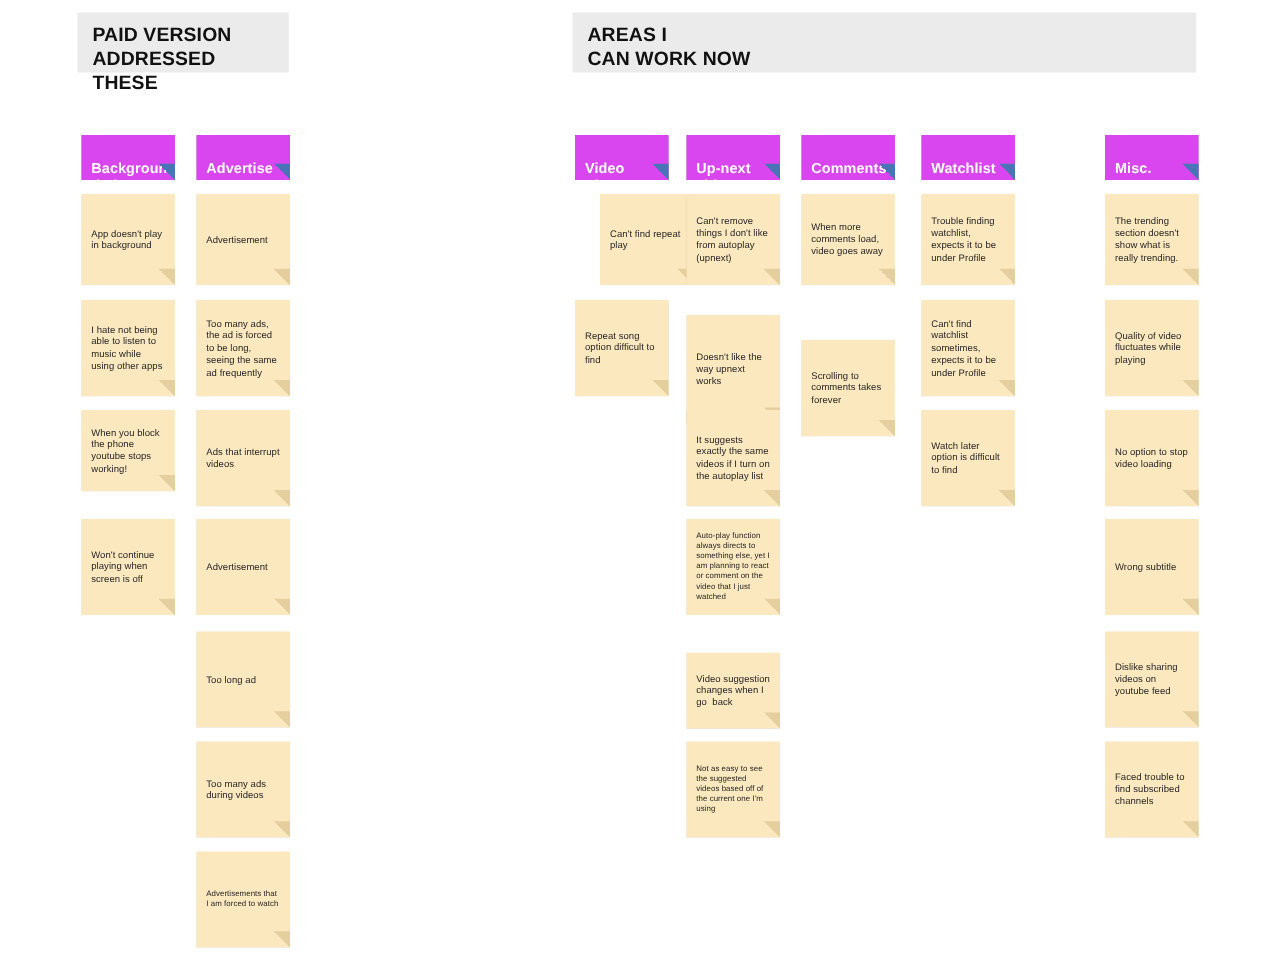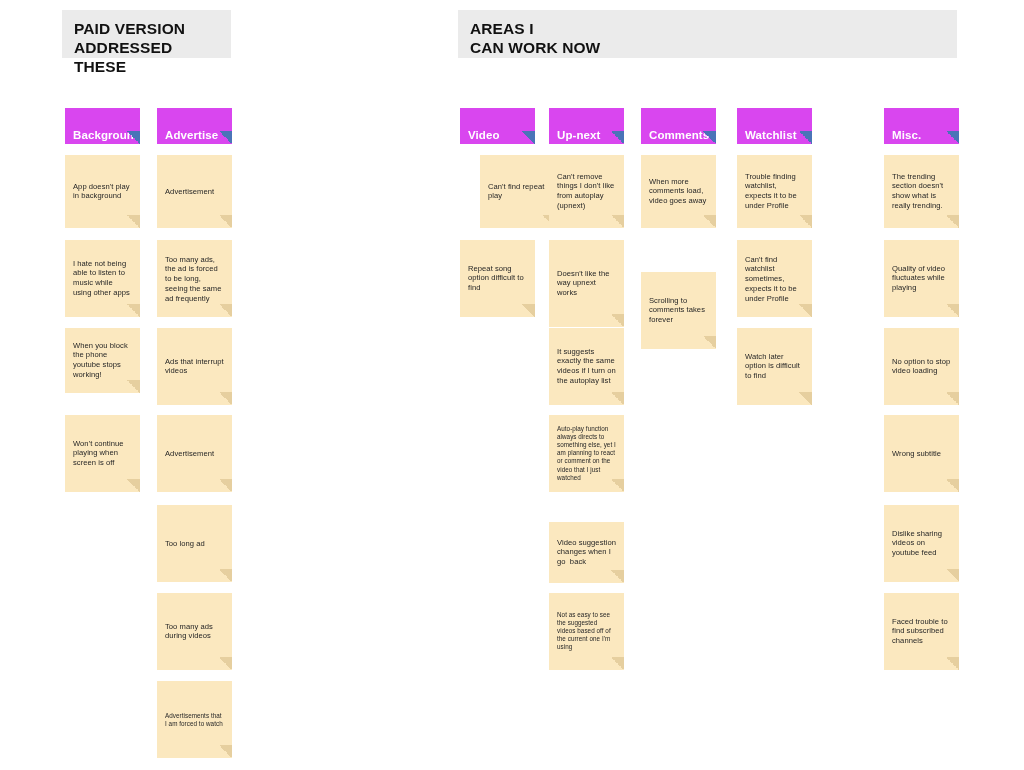--- a/index.html
+++ b/index.html
@@ -266,21 +266,21 @@
         </div>
       </div>
       <div class="note data" style="left: 549px; top: 155px; height: 73px;">
         <div class="note-body">
           <div class="note-inner">
             <span class="note-text">Can't remove things I don't like from autoplay (upnext)</span>
           </div>
           <span class="fold"></span>
         </div>
       </div>
-      <div class="note data" style="left: 549px; top: 240px; height: 87px;">
+      <div class="note data" style="left: 549px; top: 252px; height: 87px;">
         <div class="note-body">
           <div class="note-inner">
             <span class="note-text">Doesn't like the way upnext works</span>
           </div>
           <span class="fold"></span>
         </div>
       </div>
       <div class="note data" style="left: 549px; top: 328px; height: 77px;">
         <div class="note-body">
           <div class="note-inner">

